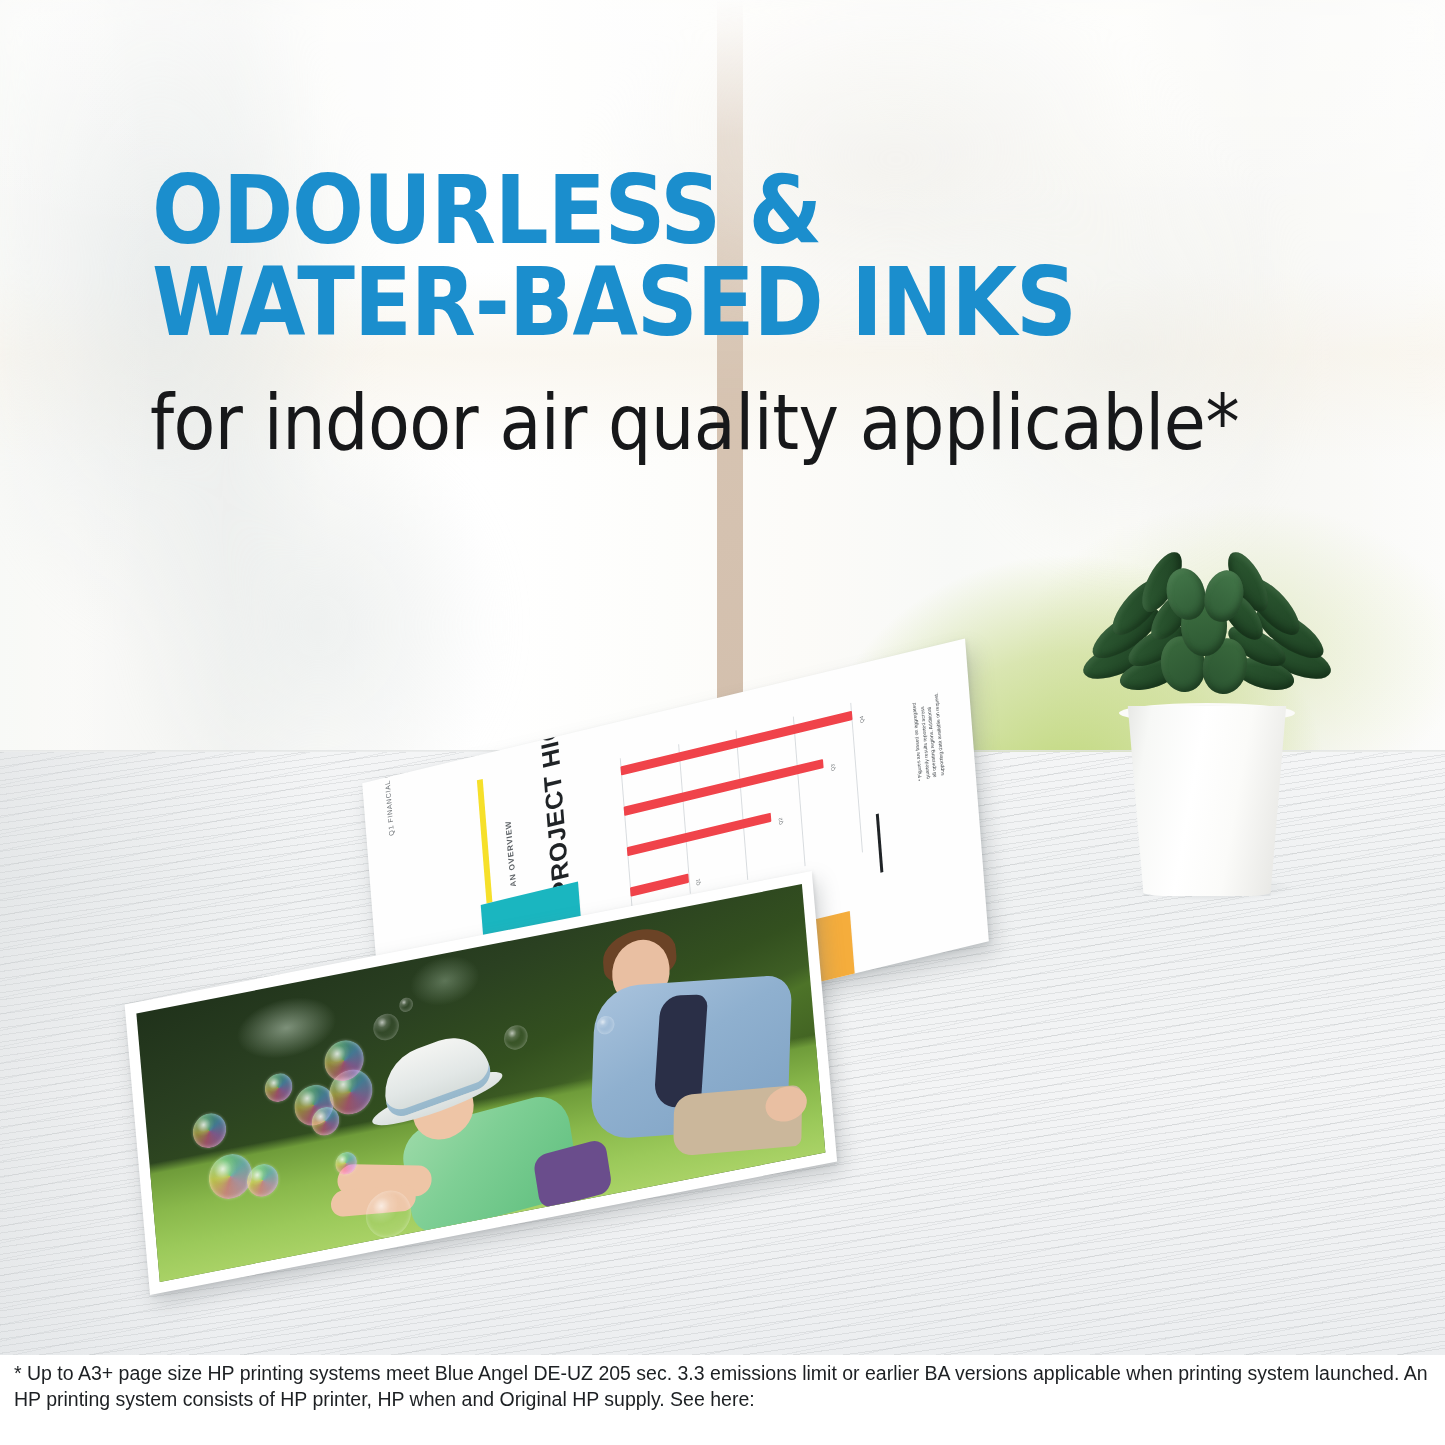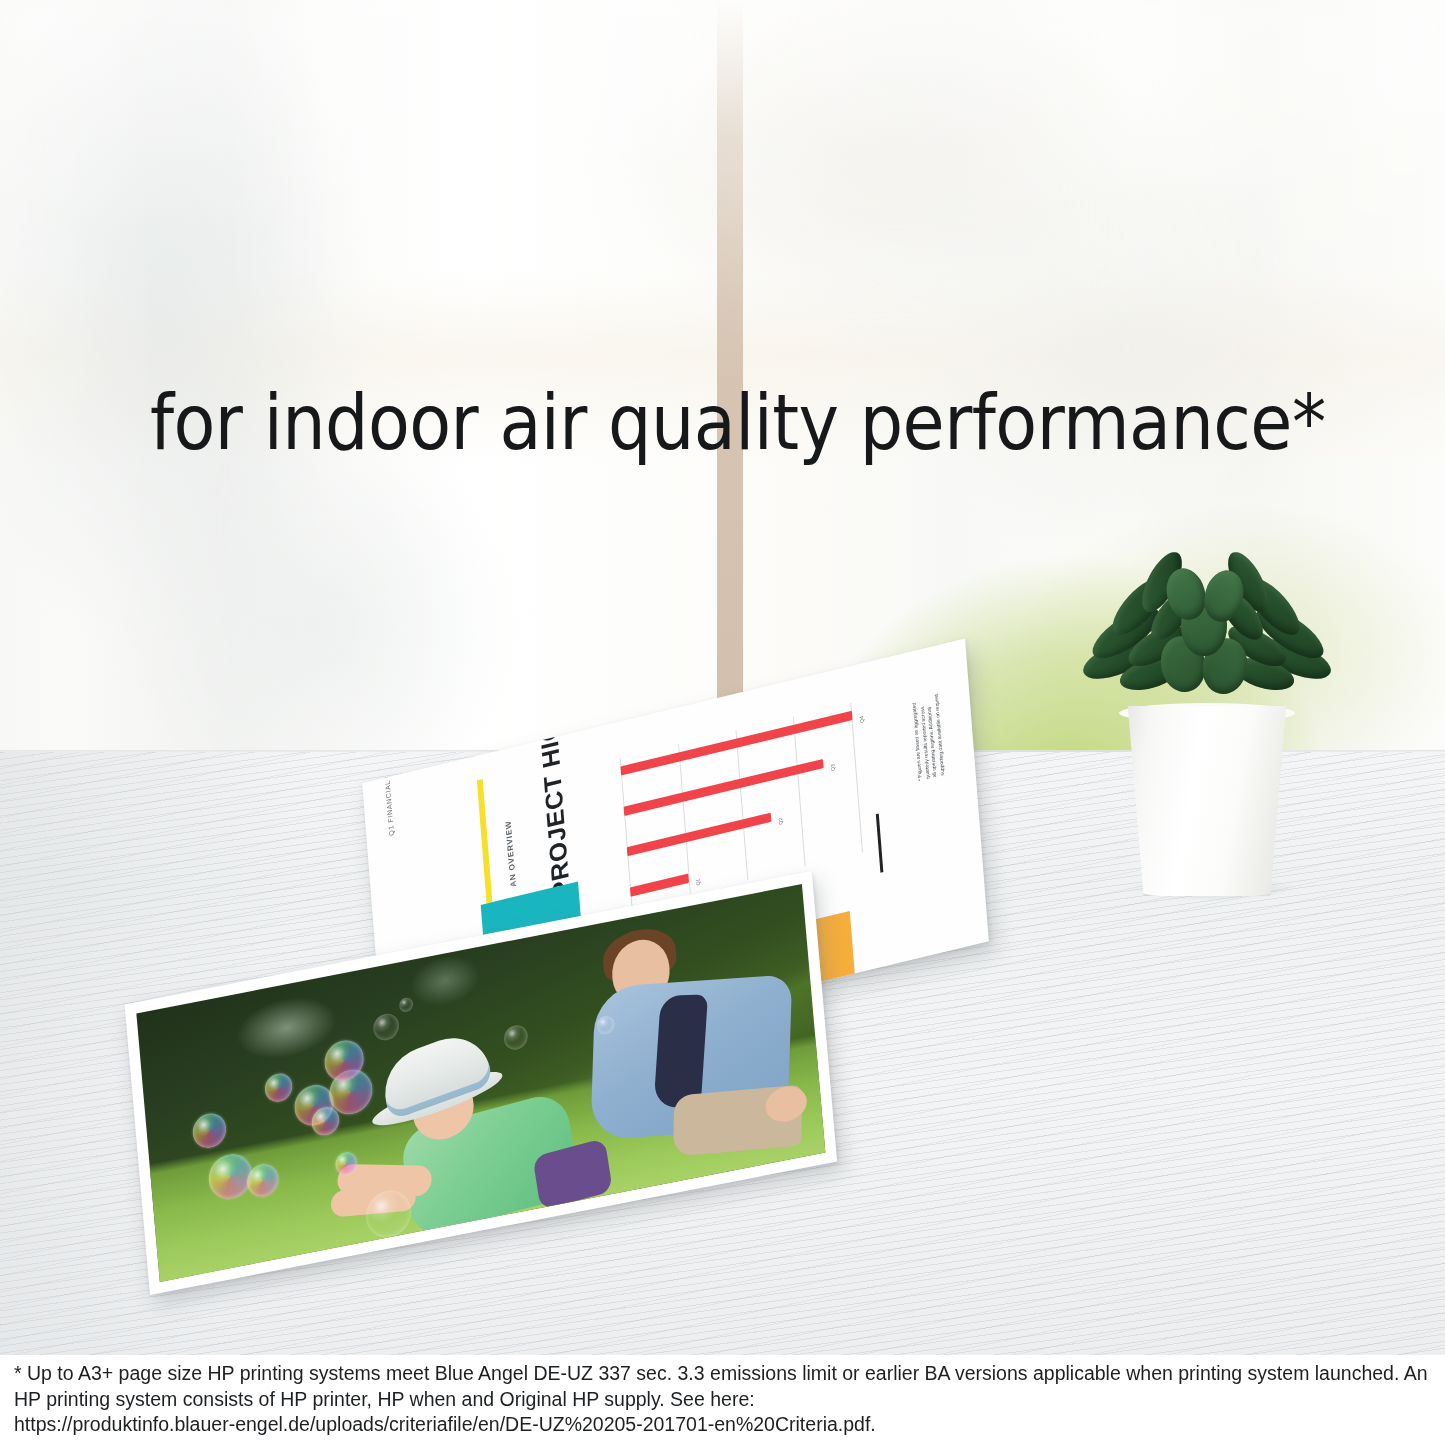--- a/index.html
+++ b/index.html
@@ -289,21 +289,23 @@
 <div id="stage">
 
   <div class="bg-photo"></div>
   <div class="bg-soft"></div>
   <div class="bg-vignette"></div>
 
   <div class="table-edge"></div>
   <div class="table-top"></div>
   <div class="table-shade-left"></div>
 
-  <div class="subhead">for indoor air quality performance*</div>
+  <div class="headline">ODOURLESS &amp;
+WATER-BASED INKS</div>
+  <div class="subhead">for indoor air quality applicable*</div>
 
   <div class="plant">
     <div class="pot-shadow"></div>
 
     <div class="leaf" style="left:18px;  top:104px; width:74px; height:30px; transform:rotate(-22deg); border-radius:50%;"></div>
     <div class="leaf" style="left:24px;  top:78px;  width:78px; height:30px; transform:rotate(-34deg); border-radius:50%;"></div>
     <div class="leaf" style="left:40px;  top:52px;  width:72px; height:29px; transform:rotate(-48deg); border-radius:50%;"></div>
     <div class="leaf" style="left:66px;  top:28px;  width:66px; height:28px; transform:rotate(-62deg); border-radius:50%;"></div>
     <div class="leaf" style="left:196px; top:104px; width:74px; height:30px; transform:rotate(22deg);  border-radius:50%;"></div>
     <div class="leaf" style="left:188px; top:78px;  width:78px; height:30px; transform:rotate(34deg);  border-radius:50%;"></div>
@@ -424,18 +426,17 @@
         <div class="bubble plain" style="left:264px; top:36px;  width:14px; height:14px;"></div>
         <div class="bubble plain" style="left:366px; top:84px;  width:24px; height:24px;"></div>
         <div class="bubble plain" style="left:460px; top:92px;  width:18px; height:18px;"></div>
         <div class="bubble plain" style="left:212px; top:222px; width:46px; height:46px;"></div>
       </div>
     </div>
   </div>
 
   <div class="footnote-band"></div>
   <div class="footnote">
-    <p>* Up to A3+ page size HP printing systems meet Blue Angel DE-UZ 337 sec. 3.3 emissions limit or earlier BA versions applicable when printing system launched. An</p>
+    <p>* Up to A3+ page size HP printing systems meet Blue Angel DE-UZ 205 sec. 3.3 emissions limit or earlier BA versions applicable when printing system launched. An</p>
     <p>HP printing system consists of HP printer, HP when and Original HP supply. See here:</p>
-    <p>https://produktinfo.blauer-engel.de/uploads/criteriafile/en/DE-UZ%20205-201701-en%20Criteria.pdf.</p>
   </div>
 
 </div>
 
 </body></html>

